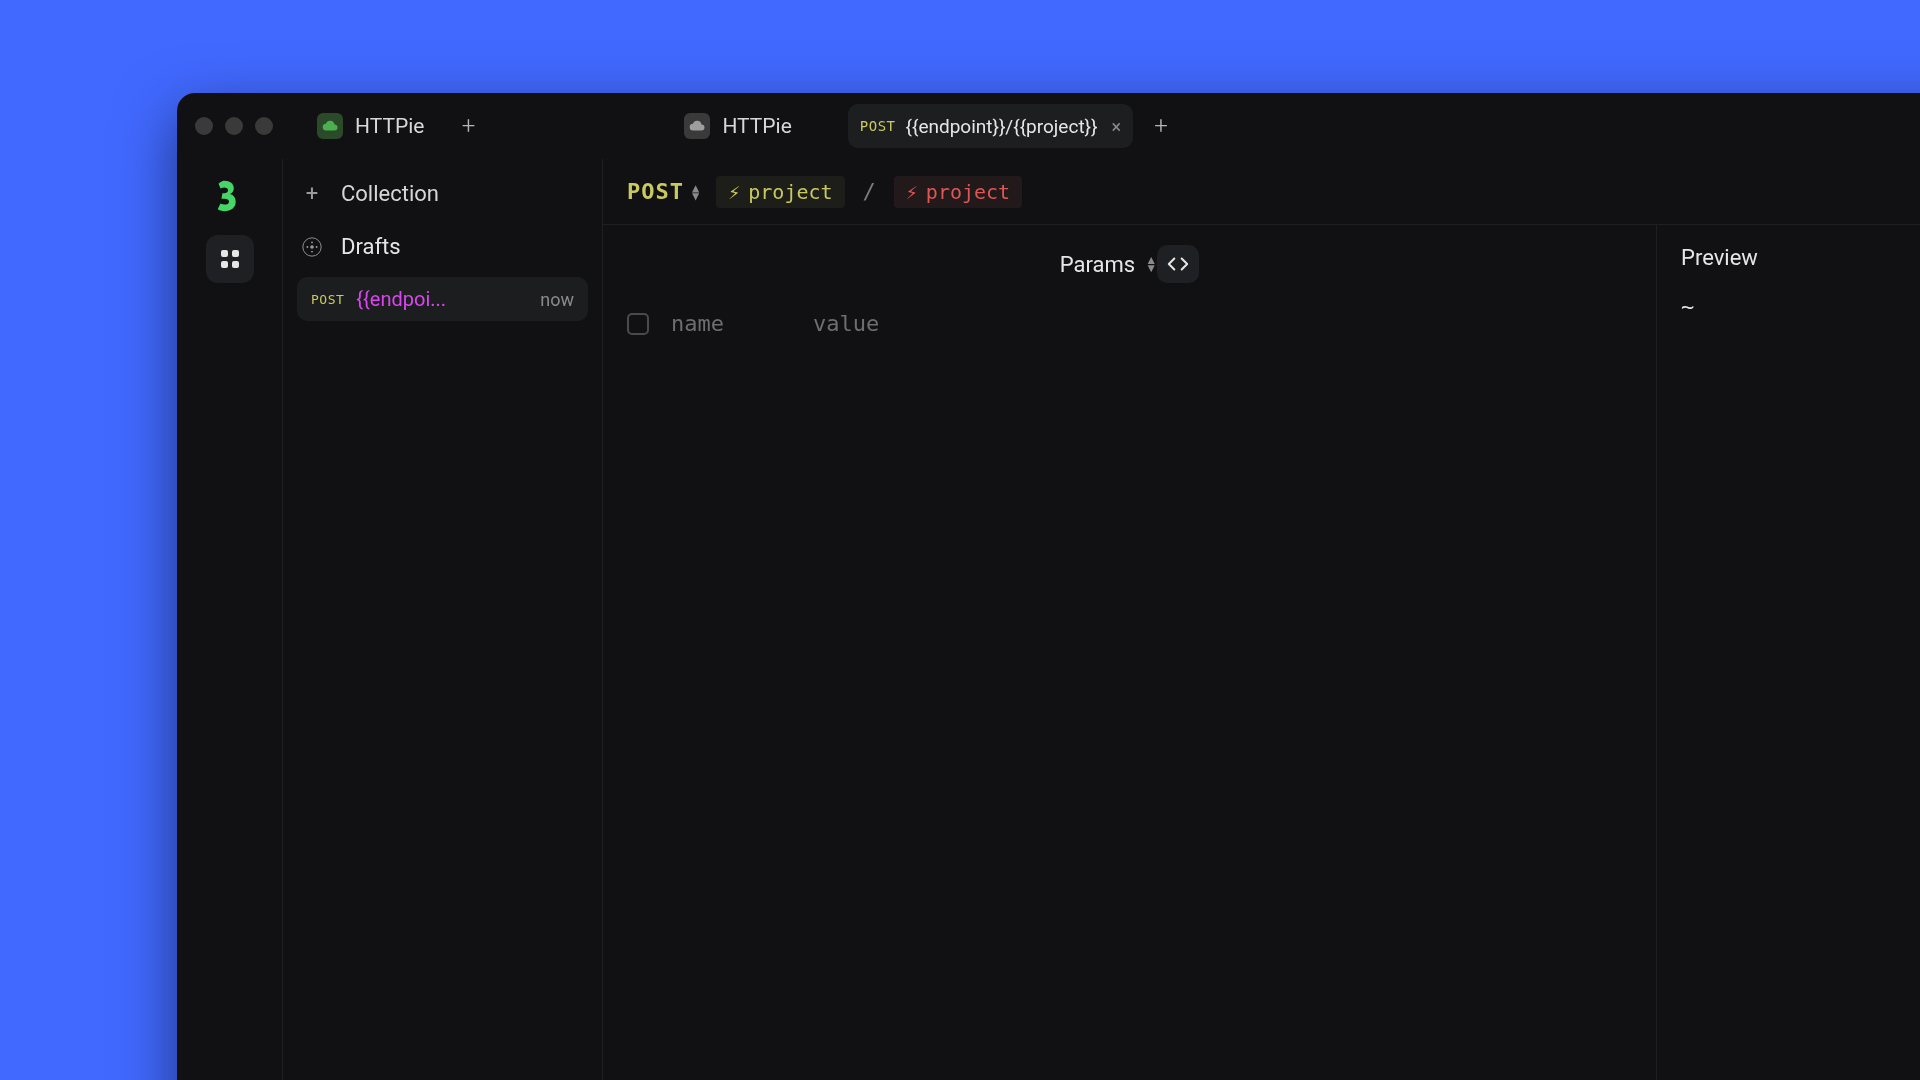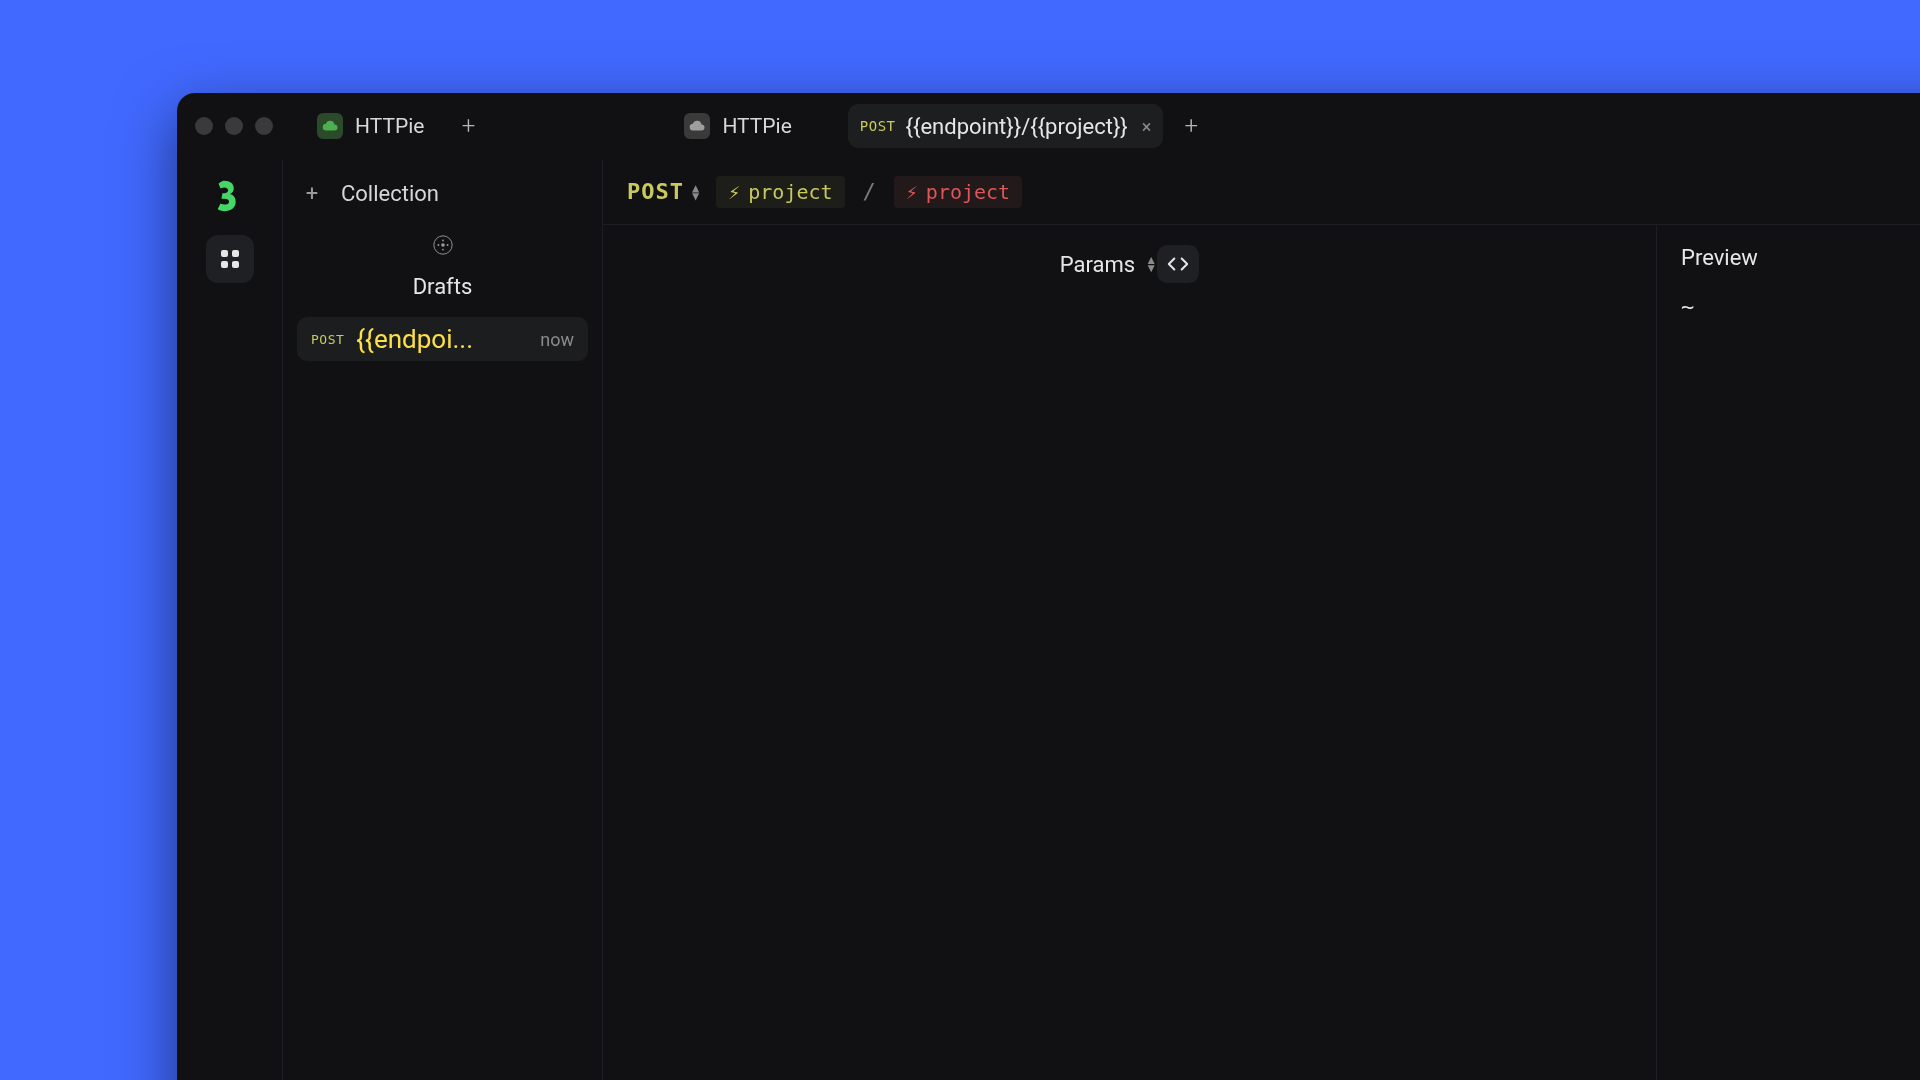--- a/index.html
+++ b/index.html
@@ -81,21 +81,21 @@
     margin-left: 4px;
   }
   .req-tab .method-chip {
     color: #c9c95e;
     font-family: ui-monospace, "SF Mono", Menlo, monospace;
     font-size: 14px;
     letter-spacing: 0.5px;
   }
   .req-tab .tab-label {
     color: #e6e6e6;
-    font-size: 22px;
+    font-size: 19px;
   }
   .req-tab .close {
     color: #8a8a8a; font-size: 18px; margin-left: 4px; cursor: pointer;
   }
 
   
   .body-row {
     flex: 1;
     display: flex;
     min-height: 0;
@@ -143,43 +143,42 @@
     width: 22px; text-align: center; color: #9a9a9a;
   }
 
   .drafts-row {
     display: flex;
     align-items: center;
     gap: 18px;
     padding: 12px 18px;
     font-size: 22px;
     color: #e6e6e6;
-    flex-direction: column;
   }
   .drafts-row .icon-slot svg { width: 22px; height: 22px; display: block; }
 
   .draft-item {
     margin: 6px 14px 0 14px;
     height: 44px;
     background: #1c1d1f;
     border-radius: 10px;
     display: flex;
     align-items: center;
     padding: 0 14px;
     gap: 12px;
   }
   .draft-item .method {
     font-family: ui-monospace, "SF Mono", Menlo, monospace;
     font-size: 13px;
     color: #c9c95e; letter-spacing: 0.5px;
   }
   .draft-item .name {
     flex: 1;
-    font-size: 26px;
-    color: #fde047;
+    font-size: 20px;
+    color: #d946ef;
     white-space: nowrap; overflow: hidden; text-overflow: ellipsis;
   }
   .draft-item .time {
     font-size: 18px;
     color: #8a8a8a;
   }
 
   .editor-area {
     flex: 1;
     display: flex;
@@ -402,20 +401,25 @@
               <span class="sort-arrows">▲<br>▼</span>
             </div>
             <div class="code-toggle">
               <svg viewBox="0 0 24 16" fill="none" stroke="currentColor" stroke-width="2.2" stroke-linecap="round" stroke-linejoin="round">
                 <polyline points="8,2 2,8 8,14"></polyline>
                   <polyline points="16,2 22,8 16,14"></polyline>
               </svg>
             </div>
           </div>
 
+          <div class="param-row">
+            <div class="cb"></div>
+            <div class="name-ph">name</div>
+            <div class="value-ph">value</div>
+          </div>
         </div>
 
         <div class="preview-pane">
           <div class="title">Preview</div>
           <div class="prompt">~</div>
         </div>
 
       </div>
 
     </div>

